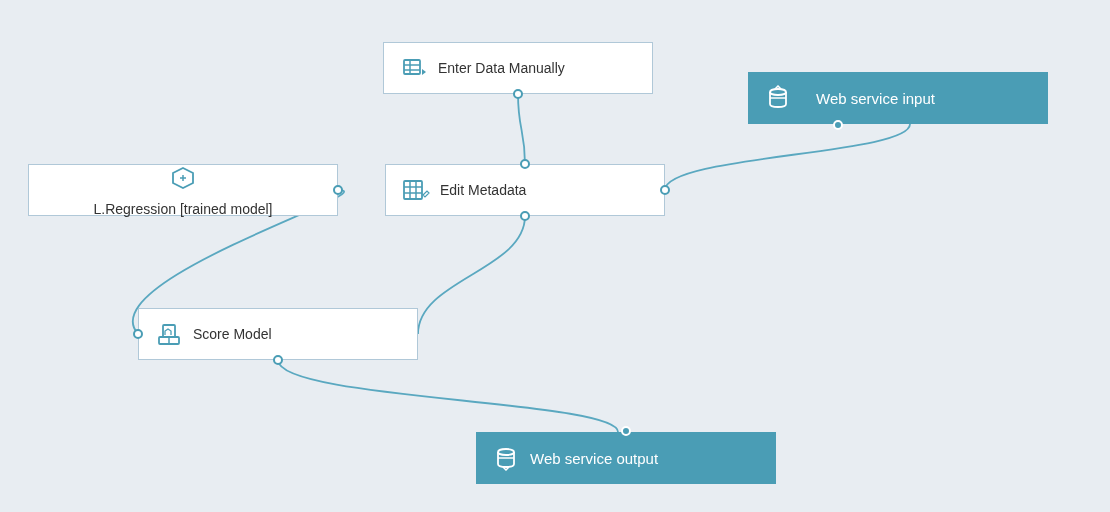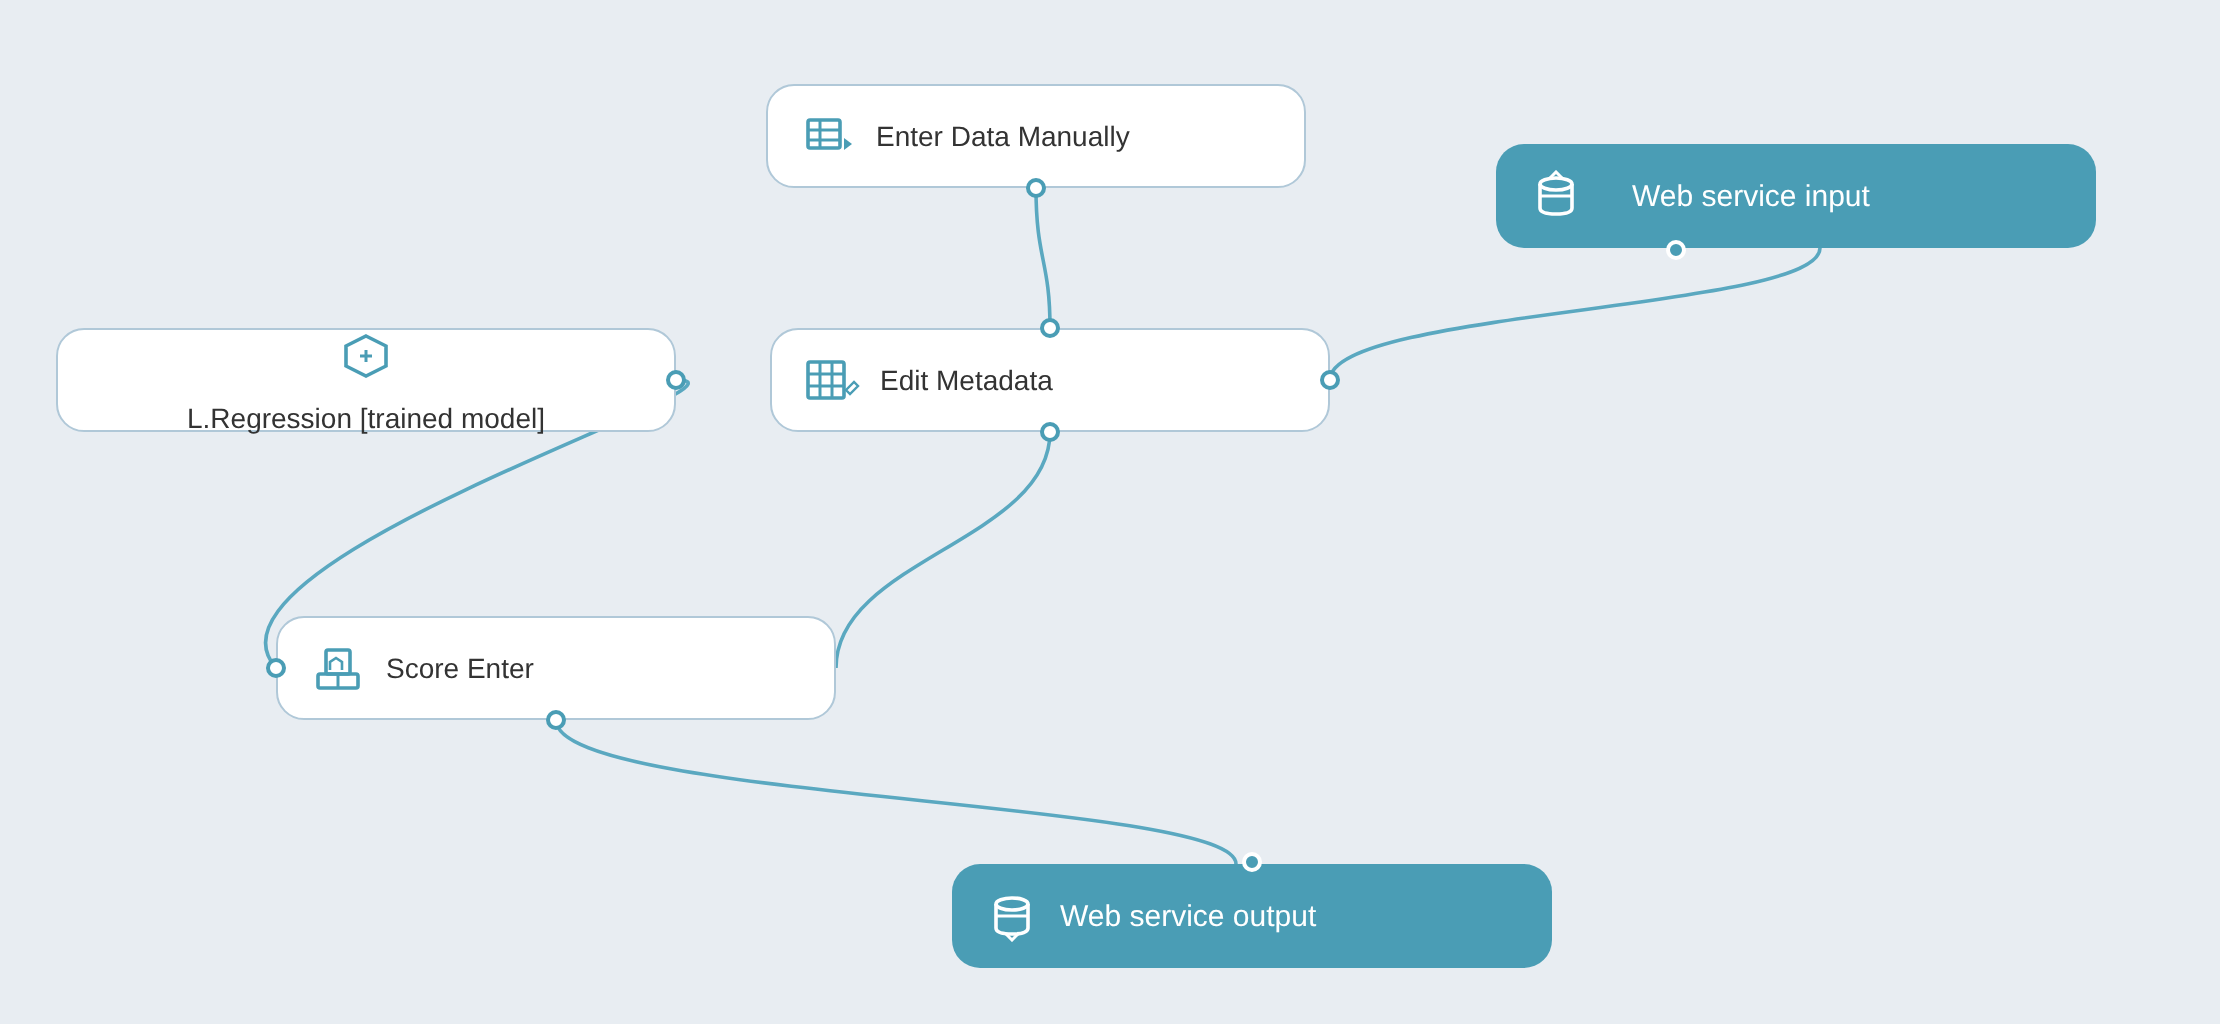--- a/index.html
+++ b/index.html
@@ -9,21 +9,21 @@
       background: #e8edf2;
       position: relative;
       overflow: hidden;
       font-family: 'Segoe UI', Arial, sans-serif;
     }
 
     .node {
       position: absolute;
       display: flex;
       align-items: center;
-      border-radius: 14px;
+      border-radius: 0;
       padding: 0 16px;
       height: 52px;
       gap: 10px;
       white-space: nowrap;
     }
 
     .node-outline {
       background: #ffffff;
       border: 1.5px solid #b0c8d8;
     }
@@ -156,21 +156,21 @@
 
 <div class="node node-outline" style="left:138px; top:308px; width:280px;">
   <div class="node-icon">
     <svg width="26" height="26" viewBox="0 0 26 26" fill="none">
       <rect x="3" y="16" width="20" height="7" rx="1" stroke="#4a9db5" stroke-width="1.8" fill="none"></rect>
       <rect x="7" y="4" width="12" height="12" rx="1" stroke="#4a9db5" stroke-width="1.8" fill="none"></rect>
       <polyline points="9,14 9,10 12,8 15,10 15,14" stroke="#4a9db5" stroke-width="1.3" fill="none"></polyline>
       <line x1="13" y1="16" x2="13" y2="23" stroke="#4a9db5" stroke-width="1.5"></line>
     </svg>
   </div>
-  <span class="node-label">Score Enter</span>
+  <span class="node-label">Score Model</span>
 
   <div class="port" style="left:-6px; top:50%; transform:translateY(-50%);"></div>
 
   <div class="port" style="bottom:-6px; left:50%; transform:translateX(-50%);"></div>
 </div>
 
 <div class="node node-filled" style="left:476px; top:432px; width:300px;">
   <div class="node-icon">
     <svg width="26" height="26" viewBox="0 0 26 26" fill="none">
       <ellipse cx="13" cy="7" rx="8" ry="3" stroke="white" stroke-width="1.8" fill="none"></ellipse>

